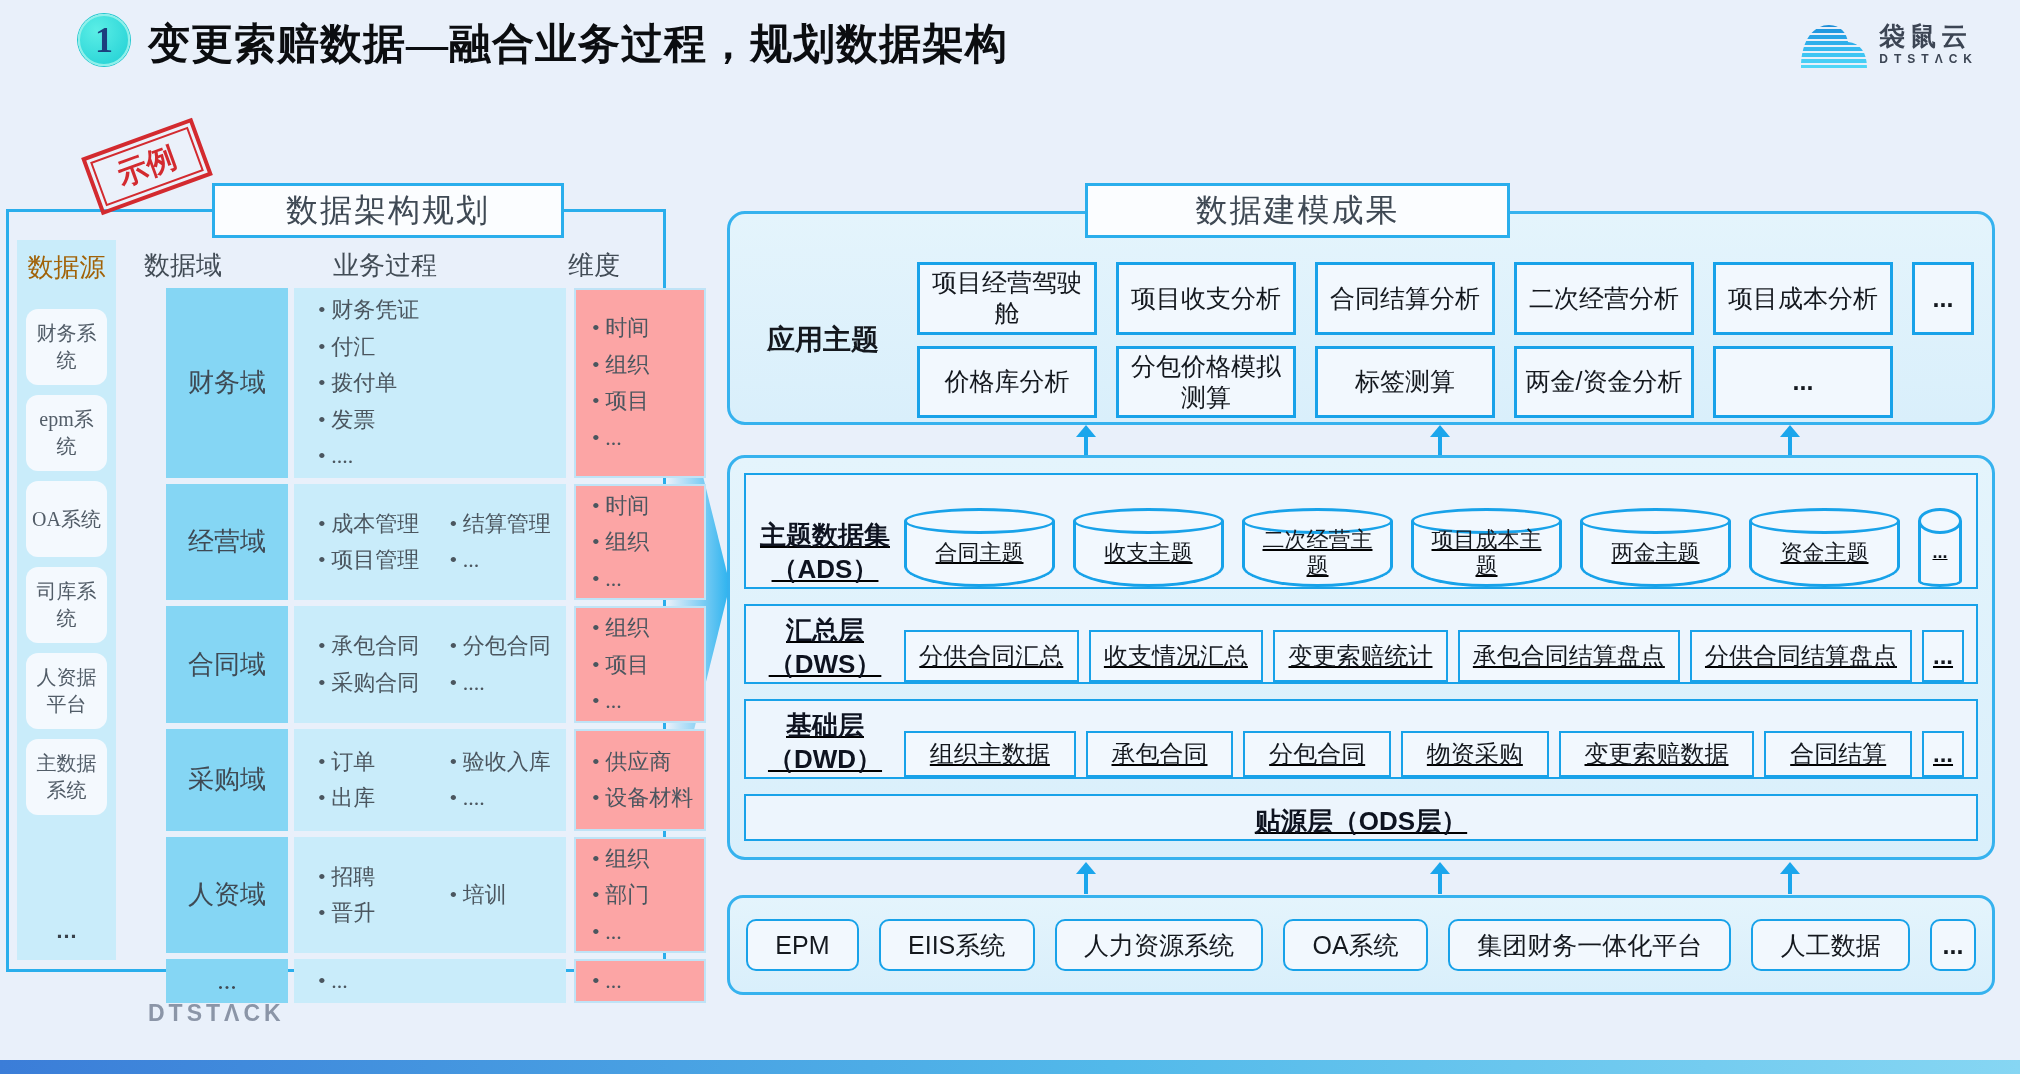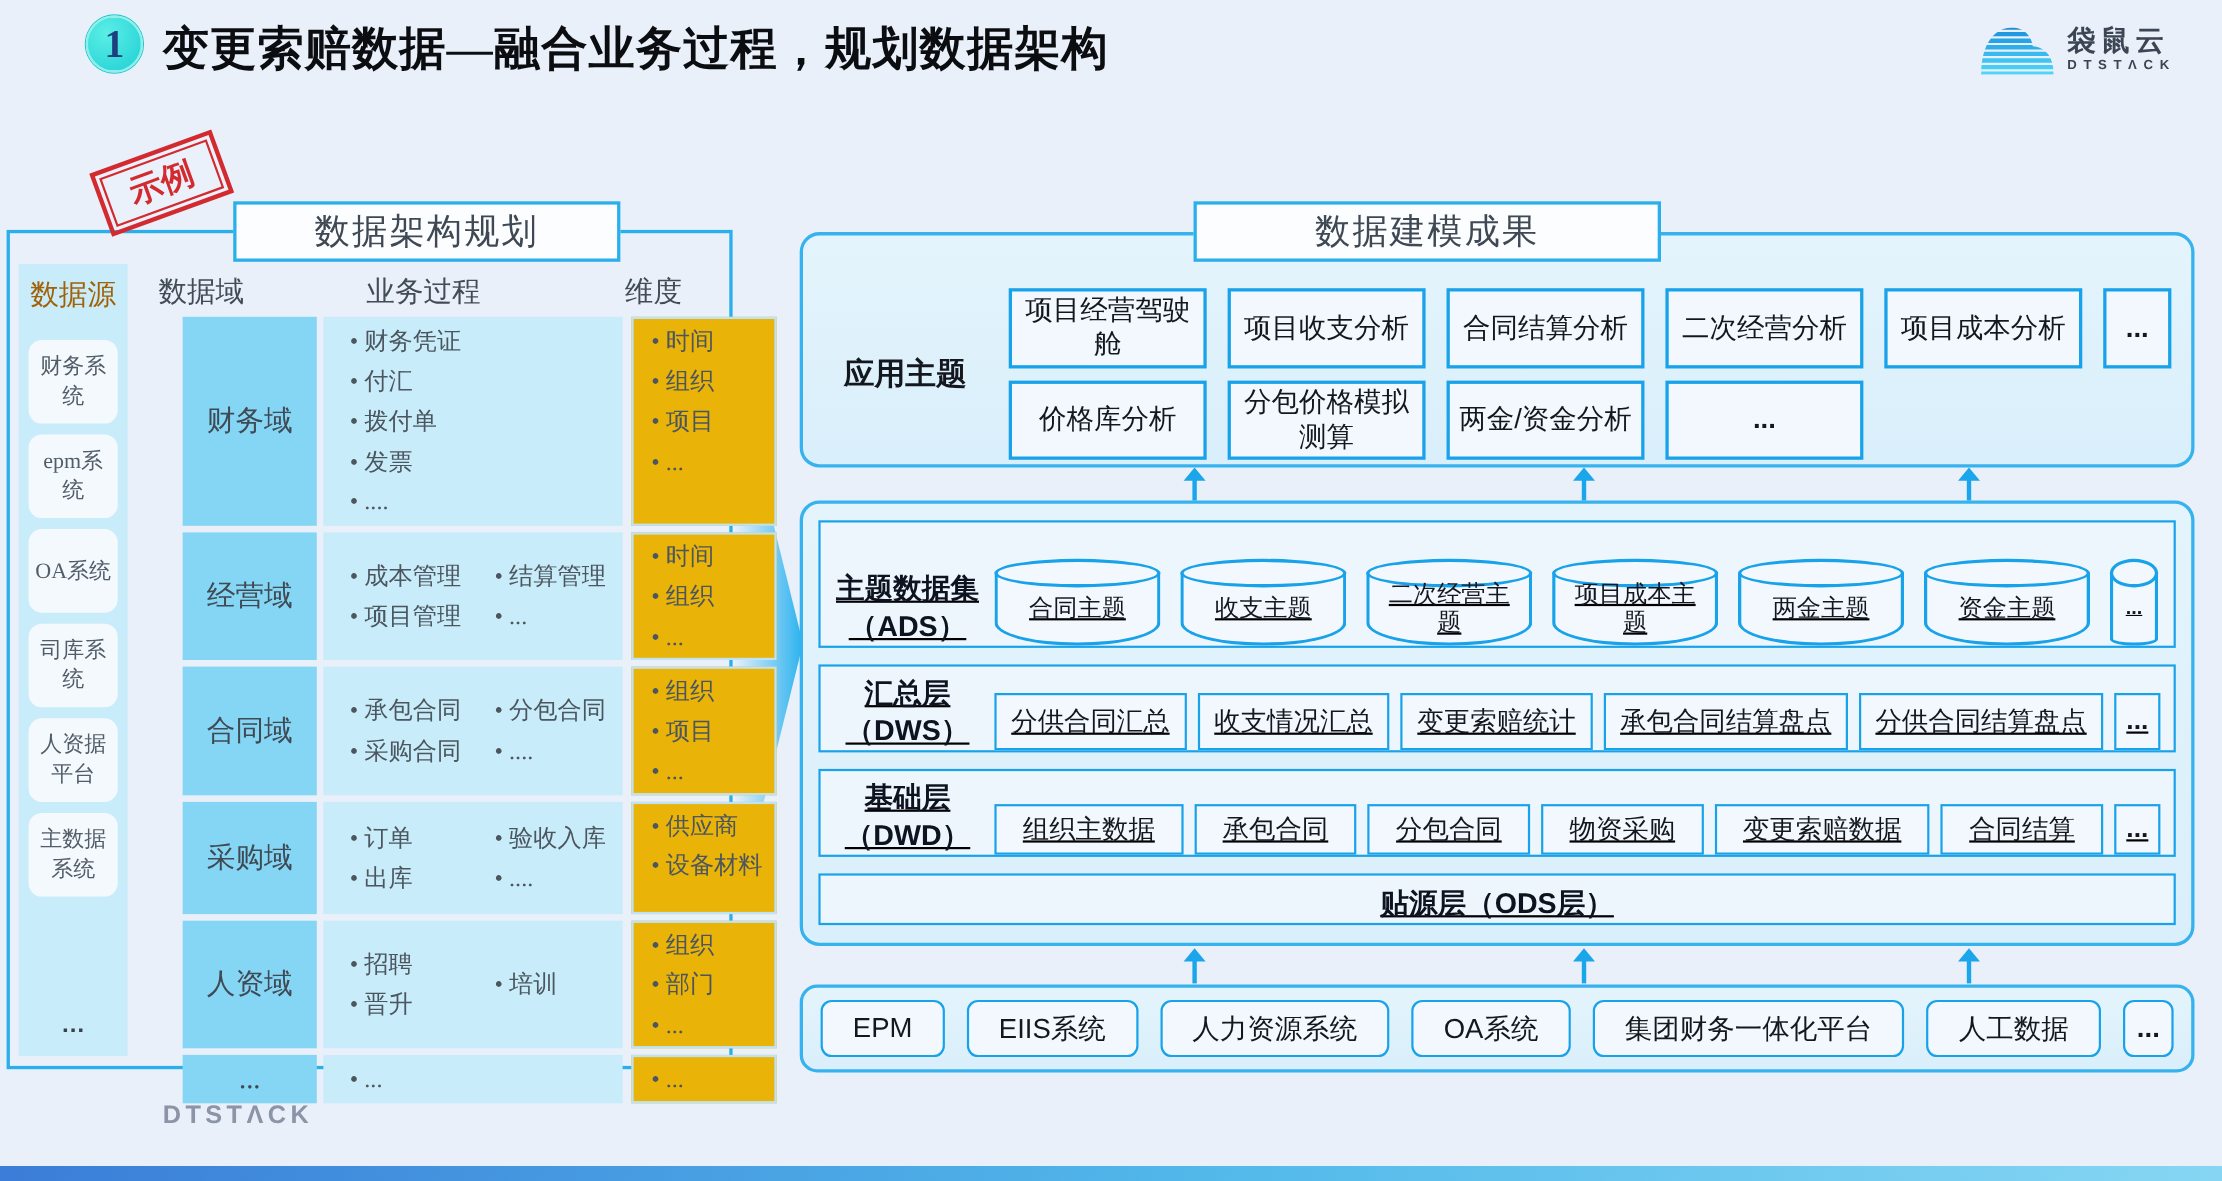--- a/index.html
+++ b/index.html
@@ -46,22 +46,22 @@
   .trow:nth-child(1){min-height:176px;}
   .trow:nth-child(2),.trow:nth-child(3),.trow:nth-child(4){min-height:102px;}
   .trow:nth-child(5){min-height:116px;}
   .trow:nth-child(6){min-height:42px;}
   .cell-domain{width:122px;background:#85d6f4;display:flex;align-items:center;justify-content:center;
                font-family:"Liberation Serif",serif;font-size:26px;color:#3f4a54;flex:none;margin-left:44px;}
   .cell-process{width:272px;margin-left:6px;background:#c9ecfa;display:flex;
                 padding:8px 2px 8px 24px;align-items:center;box-sizing:border-box;flex:none;}
   .pcol{display:flex;flex-direction:column;justify-content:center;gap:9px;min-width:0;}
   .pcol1{flex:1.15;}.pcol2{flex:1;}
-  .cell-dims{width:132px;margin-left:8px;background:#eab308;border:2px solid #bfe3f6;
-             display:flex;flex-direction:column;justify-content:flex-start;gap:9px;
+  .cell-dims{width:132px;margin-left:8px;background:#fca5a5;border:2px solid #bfe3f6;
+             display:flex;flex-direction:column;justify-content:center;gap:9px;
              padding:6px 2px 6px 16px;box-sizing:border-box;flex:none;}
   .bli{font-family:"Liberation Serif",serif;font-size:22px;color:#4b565f;line-height:1.25;}
   .bli::before{content:"• ";}
   
   .chevron{position:absolute;left:668px;top:335px;width:62px;height:500px;z-index:0;
            background:linear-gradient(90deg,rgba(170,220,245,0.05),#2ab2ef);
            clip-path:polygon(0 0,100% 50%,0 100%);}
   
   .bigbox{position:absolute;left:727px;width:1268px;border:3px solid #36b2ee;border-radius:18px;
           background:linear-gradient(180deg,#e4f4fc,#d9effb);box-sizing:border-box;z-index:1;}
@@ -90,21 +90,21 @@
        border:3px solid #18a2e9;border-radius:50%;background:#f2f8fe;box-sizing:border-box;}
   .cyl span{position:relative;z-index:1;font-size:22px;color:#14181e;line-height:1.15;padding:0 10px;}
   .cyl.small{flex:0 0 44px;}
   .cyl.small span{font-weight:700;font-size:18px;padding:0;}
   .boxrow{flex:1;display:flex;gap:10px;align-items:center;padding-right:12px;min-width:0;}
   .sbox{background:#f2f8fe;border:2.5px solid #18a2e9;display:flex;align-items:center;
         justify-content:center;font-size:24px;color:#14181e;height:52px;padding:0 14px;
         white-space:nowrap;box-sizing:border-box;flex:1 1 auto;min-width:0;}
   .row-dwd .sbox{height:46px;}
   .sbox.dots{flex:0 0 42px;padding:0;font-weight:700;}
-  .srcbox{top:895px;height:80px;border-radius:16px;display:flex;align-items:center;padding:0 16px;}
+  .srcbox{top:895px;height:100px;border-radius:16px;display:flex;align-items:center;padding:0 16px;}
   .src-items{display:flex;gap:20px;width:100%;align-items:center;}
   .src-box{flex:1 1 auto;height:52px;border:2.5px solid #18a2e9;border-radius:10px;background:#f2f8fe;
            display:flex;align-items:center;justify-content:center;font-size:25px;color:#14181e;
            white-space:nowrap;padding:0 20px;box-sizing:border-box;}
   .src-box.dots{flex:0 0 46px;padding:0;font-weight:700;}
   
   .arrow{position:absolute;width:26px;height:30px;z-index:2;}
   .arrow::before{content:"";position:absolute;left:11px;top:9px;bottom:0;width:4px;background:#1ba6ec;}
   .arrow::after{content:"";position:absolute;left:3px;top:0;width:0;height:0;
         border-left:10px solid transparent;border-right:10px solid transparent;
@@ -283,20 +283,21 @@
   <div class="app-grid" id="app-grid">
     <div class="app-label">应用主题</div>
   <div class="theme-box">项目经营驾驶舱</div>
       <div class="theme-box">项目收支分析</div>
       <div class="theme-box">合同结算分析</div>
       <div class="theme-box">二次经营分析</div>
       <div class="theme-box">项目成本分析</div>
       <div class="theme-box dots">...</div>
       <div class="theme-box">价格库分析</div>
       <div class="theme-box">分包价格模拟测算</div>
+      <div class="theme-box">标签测算</div>
       <div class="theme-box">两金/资金分析</div>
       <div class="theme-box dots">...</div>
     </div>
 </div>
 
 <div class="arrow a1 at"></div>
 <div class="arrow a2 at"></div>
 <div class="arrow a3 at"></div>
 
 <div class="bigbox layersbox">

